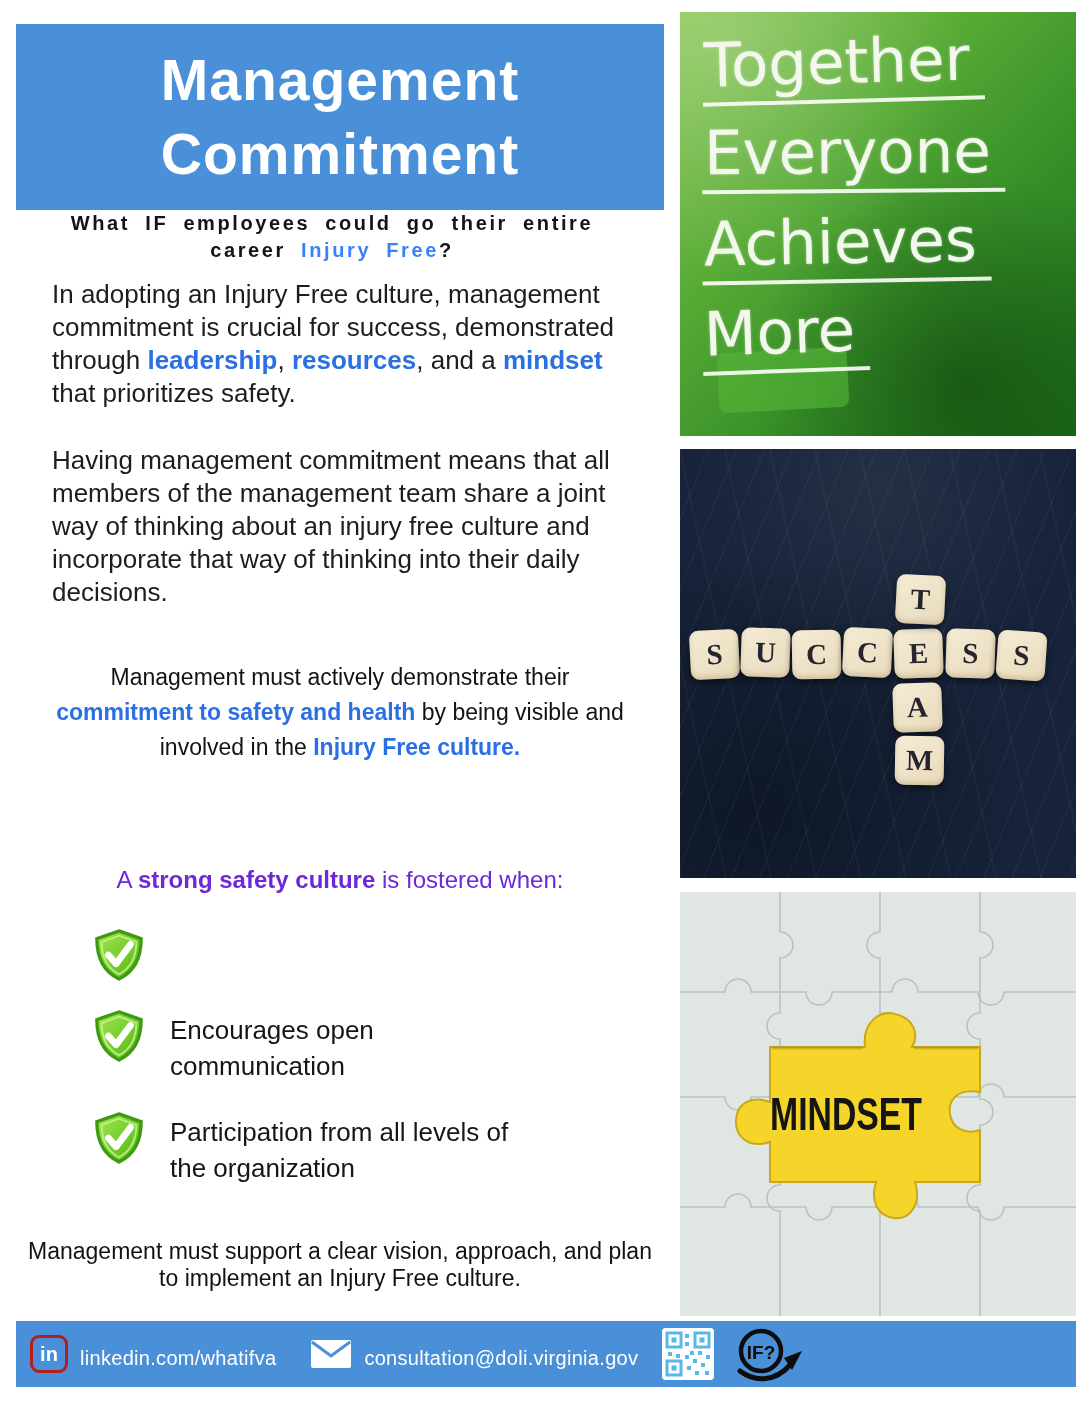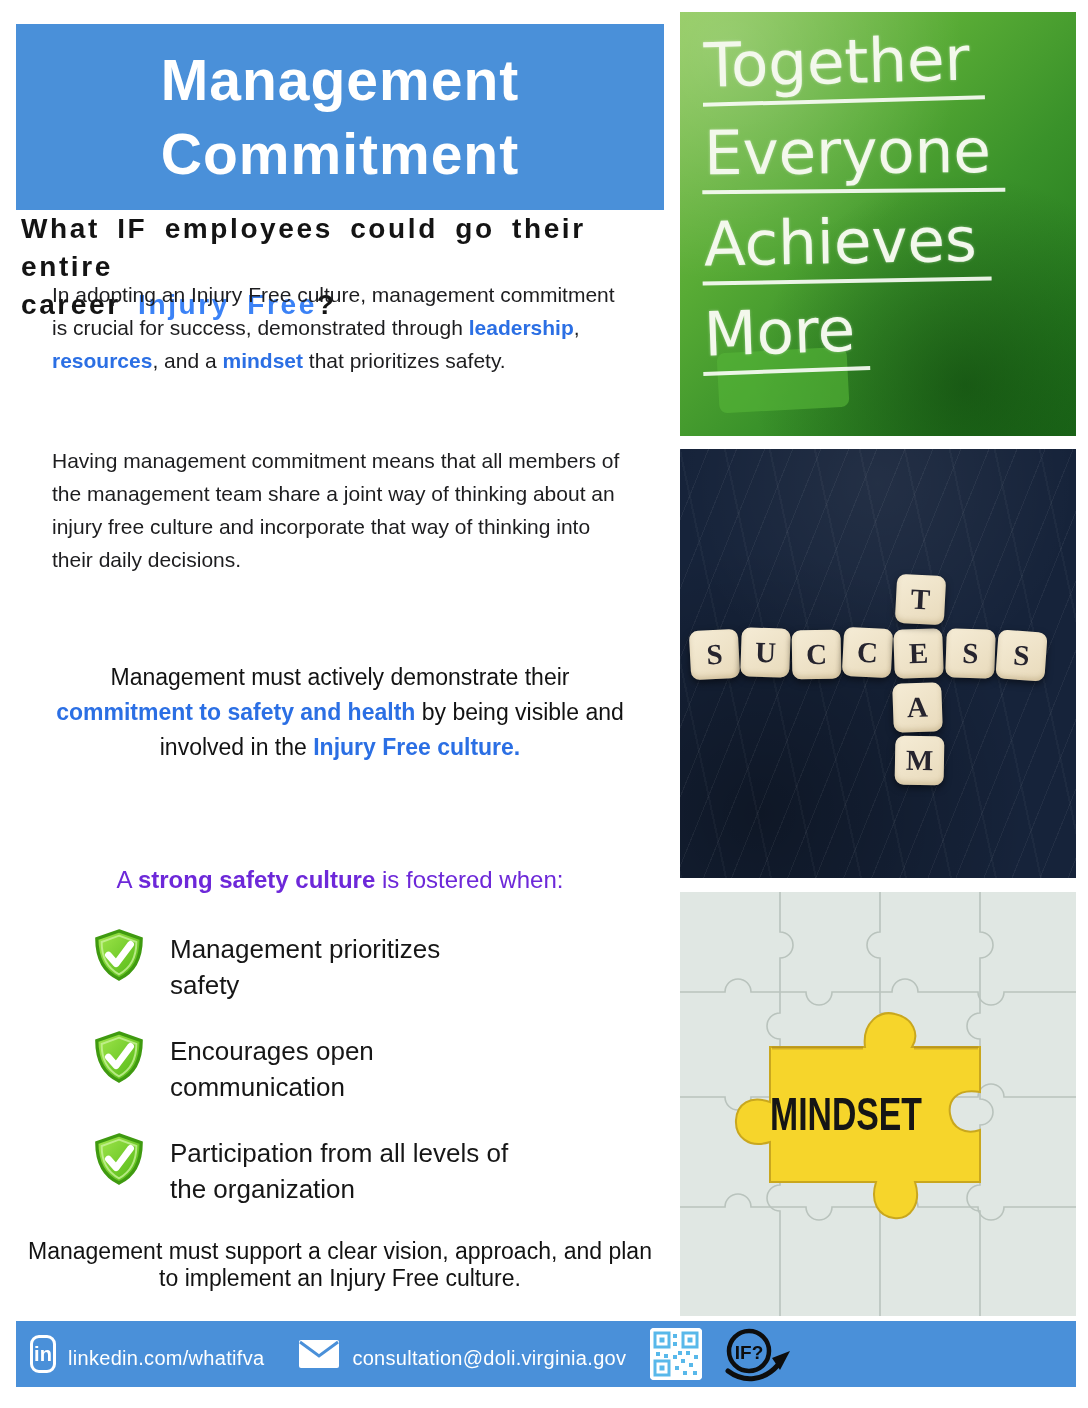--- a/index.html
+++ b/index.html
@@ -6,26 +6,26 @@
   html,body { background:#ffffff; }
   body { font-family:"Liberation Sans", sans-serif; }
   .page { position:relative; width:1088px; height:1408px; background:#ffffff; overflow:hidden; margin:0 auto; }
 
   
   .header-box { position:absolute; left:16px; top:24px; width:648px; height:186px;
     background:#4a90d9; display:flex; flex-direction:column; justify-content:center; align-items:center; }
   .header-box .title-line { color:#ffffff; font-weight:bold; font-size:57px; line-height:1.3; letter-spacing:1px; }
 
   
-  .question { position:absolute; left:21px; top:210px; width:648px; text-align:left;
-    font-weight:bold; font-size:28px; line-height:1.35; color:#141414; letter-spacing:2.6px; word-spacing:7px; }
+  .question { position:absolute; left:8px; top:210px; width:648px; text-align:center;
+    font-weight:bold; font-size:20px; line-height:1.35; color:#141414; letter-spacing:2.6px; word-spacing:7px; }
   .question .hl { color:#3b82f6; }
 
   
-  .para { position:absolute; left:52px; width:575px; font-size:21px; line-height:33px; color:#1d1d1f; }
+  .para { position:absolute; left:52px; width:575px; font-size:26px; line-height:33px; color:#1d1d1f; }
   .p1 { top:278px; }
   .p2 { top:444px; }
   .blue-b { color:#2b6fe4; font-weight:bold; }
 
   
   .callout { position:absolute; left:40px; top:660px; width:600px; text-align:center;
     font-size:23px; line-height:35px; color:#121212; }
   .callout .blue-b { font-weight:bold; }
 
   
@@ -44,21 +44,21 @@
 
   
   .note { position:absolute; left:16px; top:1238px; width:648px; text-align:center;
     font-size:23px; line-height:27px; color:#121212; }
 
   
   .footer-bar { position:absolute; left:16px; top:1321px; width:1060px; height:66px;
     background:#4a90d9; display:flex; align-items:center; padding:0 14px; color:#ffffff; }
   .f-item { display:flex; align-items:center; }
   .f-text { font-size:20px; letter-spacing:.3px; color:#ffffff; white-space:nowrap;margin-top:8px; }
-  .li-icon { width:26px; height:38px; border:3px solid #ffffff; border-radius:9px;
+  .li-icon { width:38px; height:38px; border:3px solid #b91c1c; border-radius:9px;
     display:flex; align-items:center; justify-content:center;
     font-weight:bold; font-size:20px; color:#ffffff; margin-right:12px; }
   .mail-icon { margin:0 12px 0 34px; }
   .globe-icon { margin:0 12px 0 36px; }
   .qr-box { width:52px; height:52px; background:#ffffff; border-radius:4px; margin-left:24px; flex:0 0 auto; }
   .if-logo { margin-left:16px; flex:0 0 auto; }
 
   
   .img { position:absolute; left:680px; width:396px; overflow:hidden; }
 
@@ -125,21 +125,20 @@
         <defs>
             <linearGradient id="sg1" x1="0" y1="0" x2="1" y2="1">
           <stop offset="0" stop-color="#a4e84e"></stop>
               <stop offset="1" stop-color="#4db511"></stop>
             </linearGradient>
           </defs>
         <path d="M28 3 L51 11 C51 30 45 45 28 53 C11 45 5 30 5 11 Z" fill="url(#sg1)" stroke="#3f9a10" stroke-width="3.4"></path>
         <path d="M28 8 L46 14.5 C46 29 41 41 28 48 C15 41 10 29 10 14.5 Z" fill="none" stroke="#c9f39a" stroke-width="2" opacity="0.8"></path>
         <path d="M17 28 L25 37 L40 17" fill="none" stroke="#ffffff" stroke-width="7" stroke-linecap="round" stroke-linejoin="round"></path>
       </svg>
-      <div class="check-label">Management prioritizes safety</div>
     </div>
     <div class="check-item">
       <svg class="check-icon" viewBox="0 0 56 56">
         <path d="M28 3 L51 11 C51 30 45 45 28 53 C11 45 5 30 5 11 Z" fill="url(#sg1)" stroke="#3f9a10" stroke-width="3.4"></path>
         <path d="M28 8 L46 14.5 C46 29 41 41 28 48 C15 41 10 29 10 14.5 Z" fill="none" stroke="#c9f39a" stroke-width="2" opacity="0.8"></path>
         <path d="M17 28 L25 37 L40 17" fill="none" stroke="#ffffff" stroke-width="7" stroke-linecap="round" stroke-linejoin="round"></path>
       </svg>
       <div class="check-label">Encourages open communication</div>
     </div>
     <div class="check-item">

